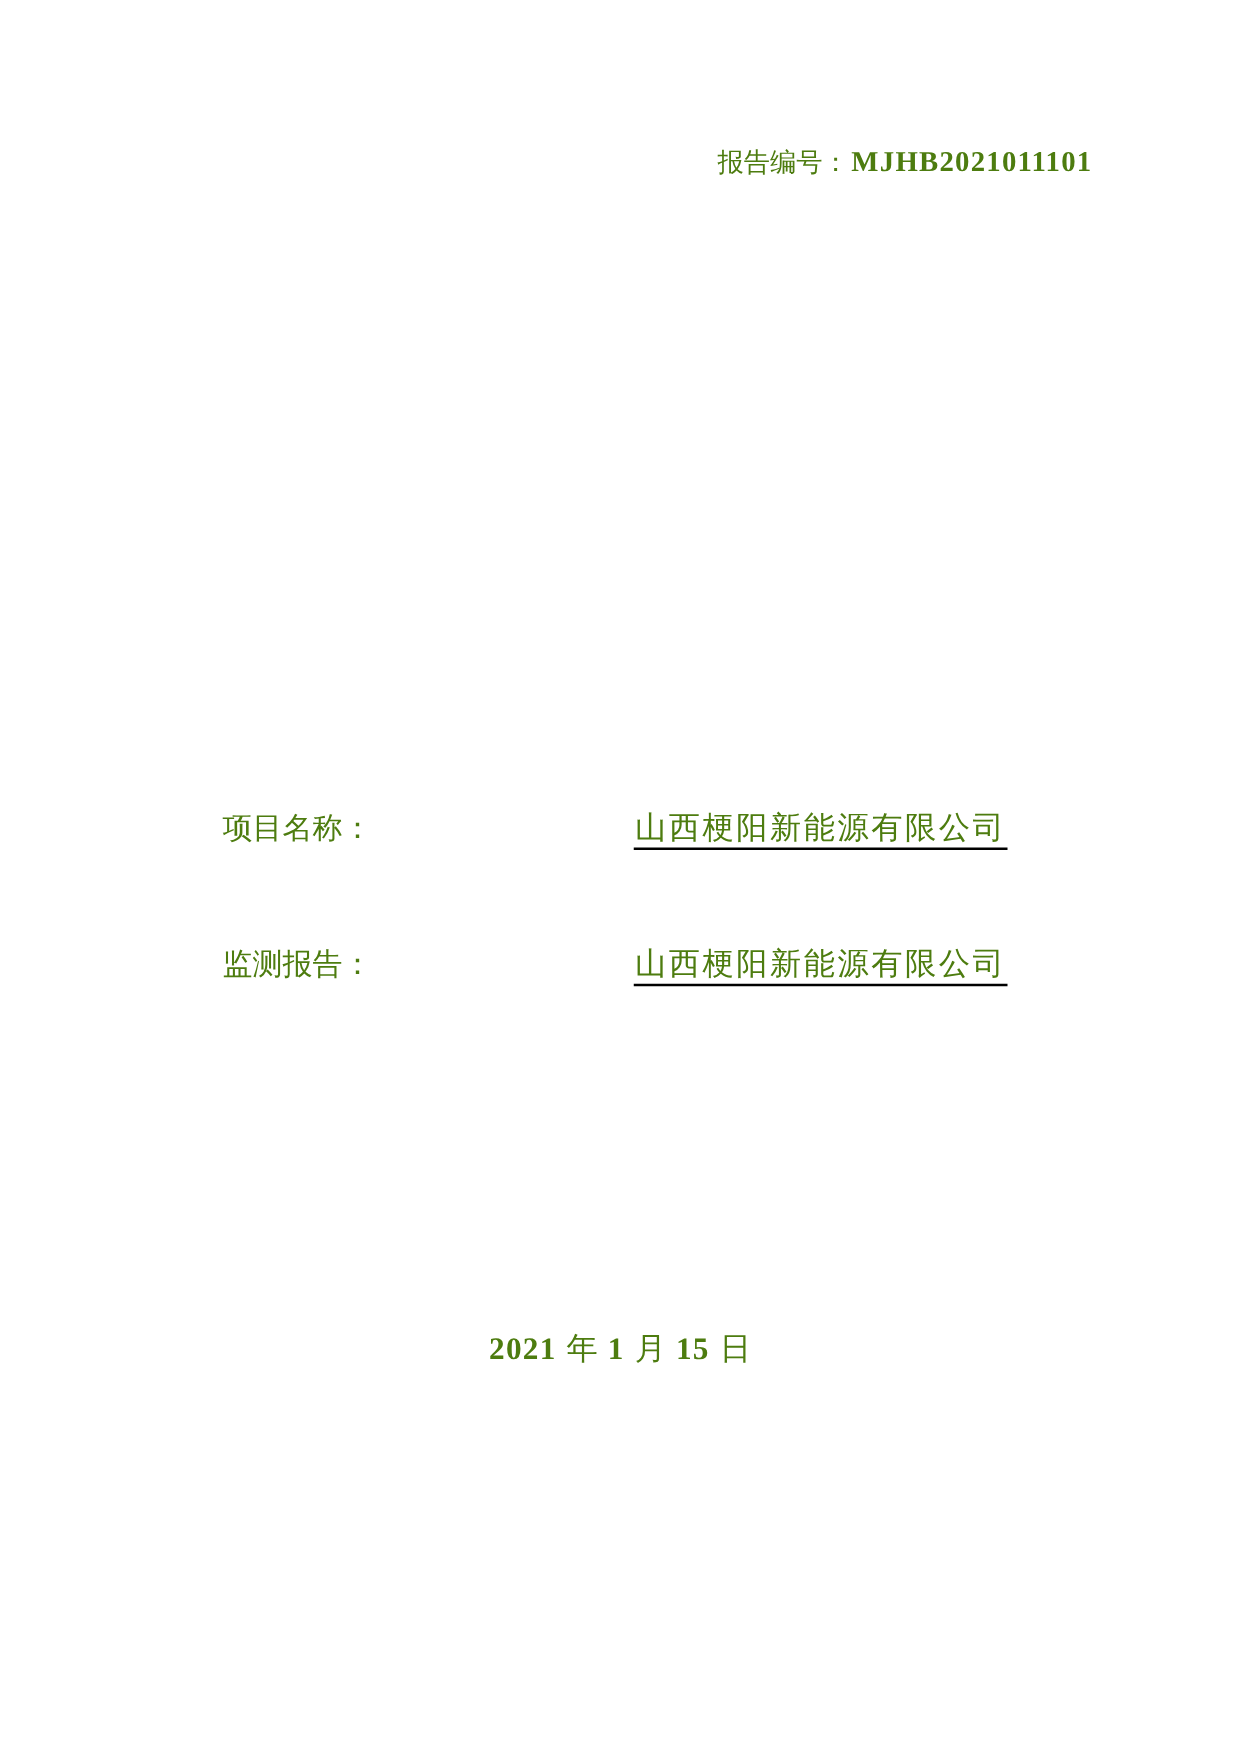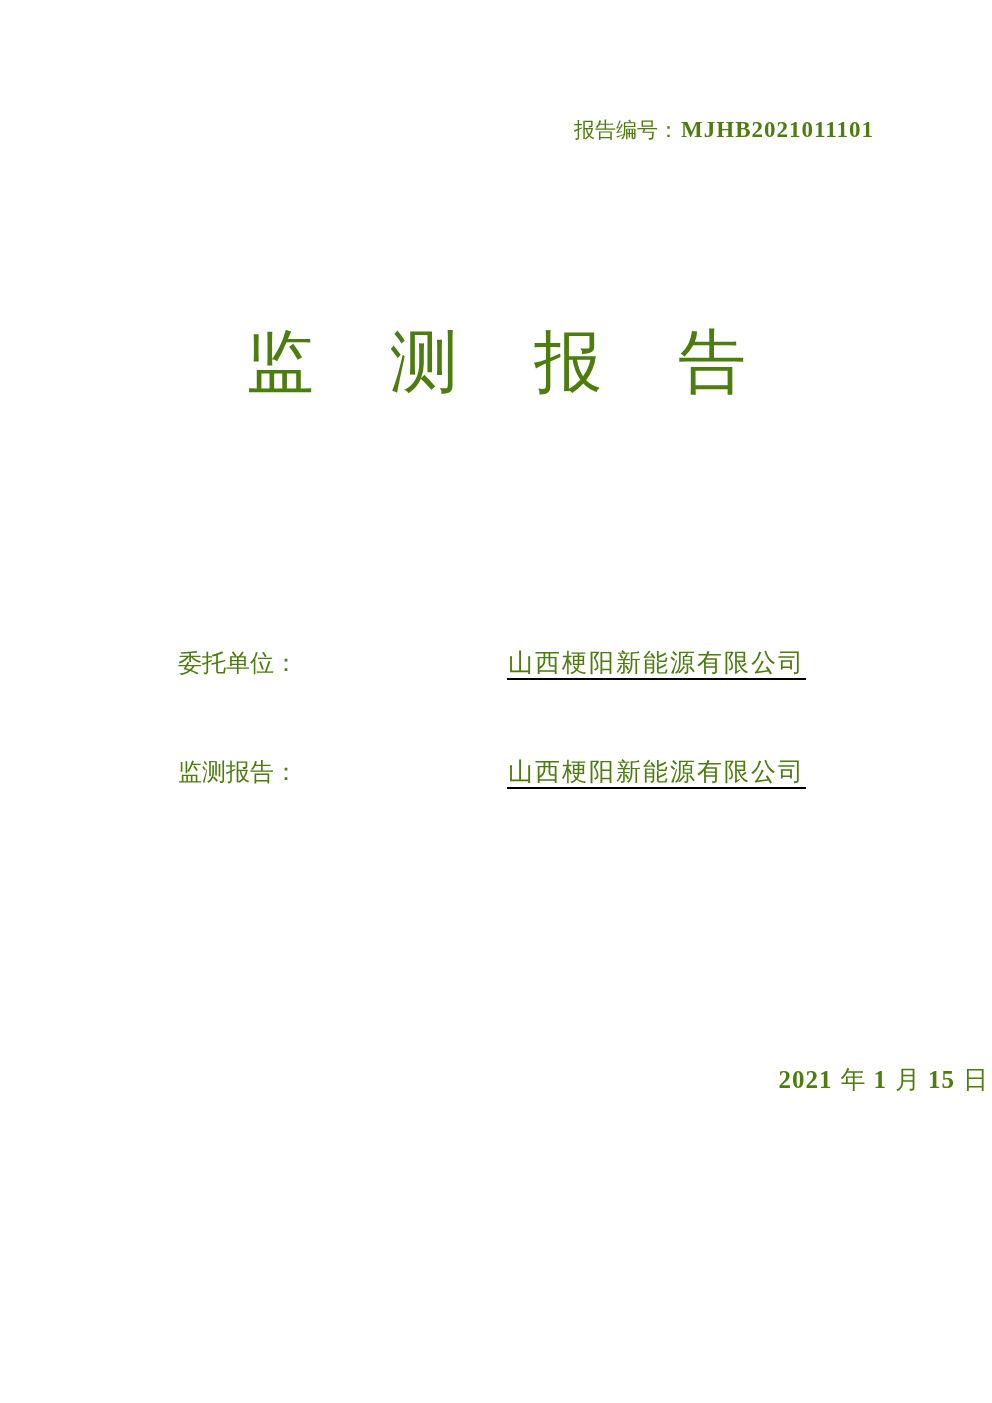--- a/index.html
+++ b/index.html
@@ -97,46 +97,43 @@
     font-size: 25px;
     letter-spacing: 2px;
     line-height: 32px;
     white-space: nowrap;
   }
   .date-line {
     position: absolute;
     top: 1064px;
     left: 0;
     width: 100%;
-    text-align: right;
+    text-align: center;
     font-size: 25px;
     line-height: 32px;
     white-space: nowrap;
   }
   .date-line span { margin: 0 4px; }
   .date-line .num {
     font-weight: bold;
     letter-spacing: 1px;
   }
 </style>
 </head>
 <body>
 
 <div class="page">
 
   <div class="report-no">
     <span class="label">报告编号：</span><span class="value">MJHB2021011101</span>
   </div>
 
-  <div class="title-row">
-    <span class="title-text">监测报告</span>
-  </div>
 
   <div class="info-row row-project">
-    <span class="row-label">委托单位：</span>
+    <span class="row-label">项目名称：</span>
     <div class="value-col">
       <span class="underlined">山西梗阳新能源有限公司</span>
     </div>
   </div>
 
 
   <div class="info-row row-client">
     <span class="row-label">监测报告：</span>
     <div class="value-col">
       <span class="underlined">山西梗阳新能源有限公司</span>

